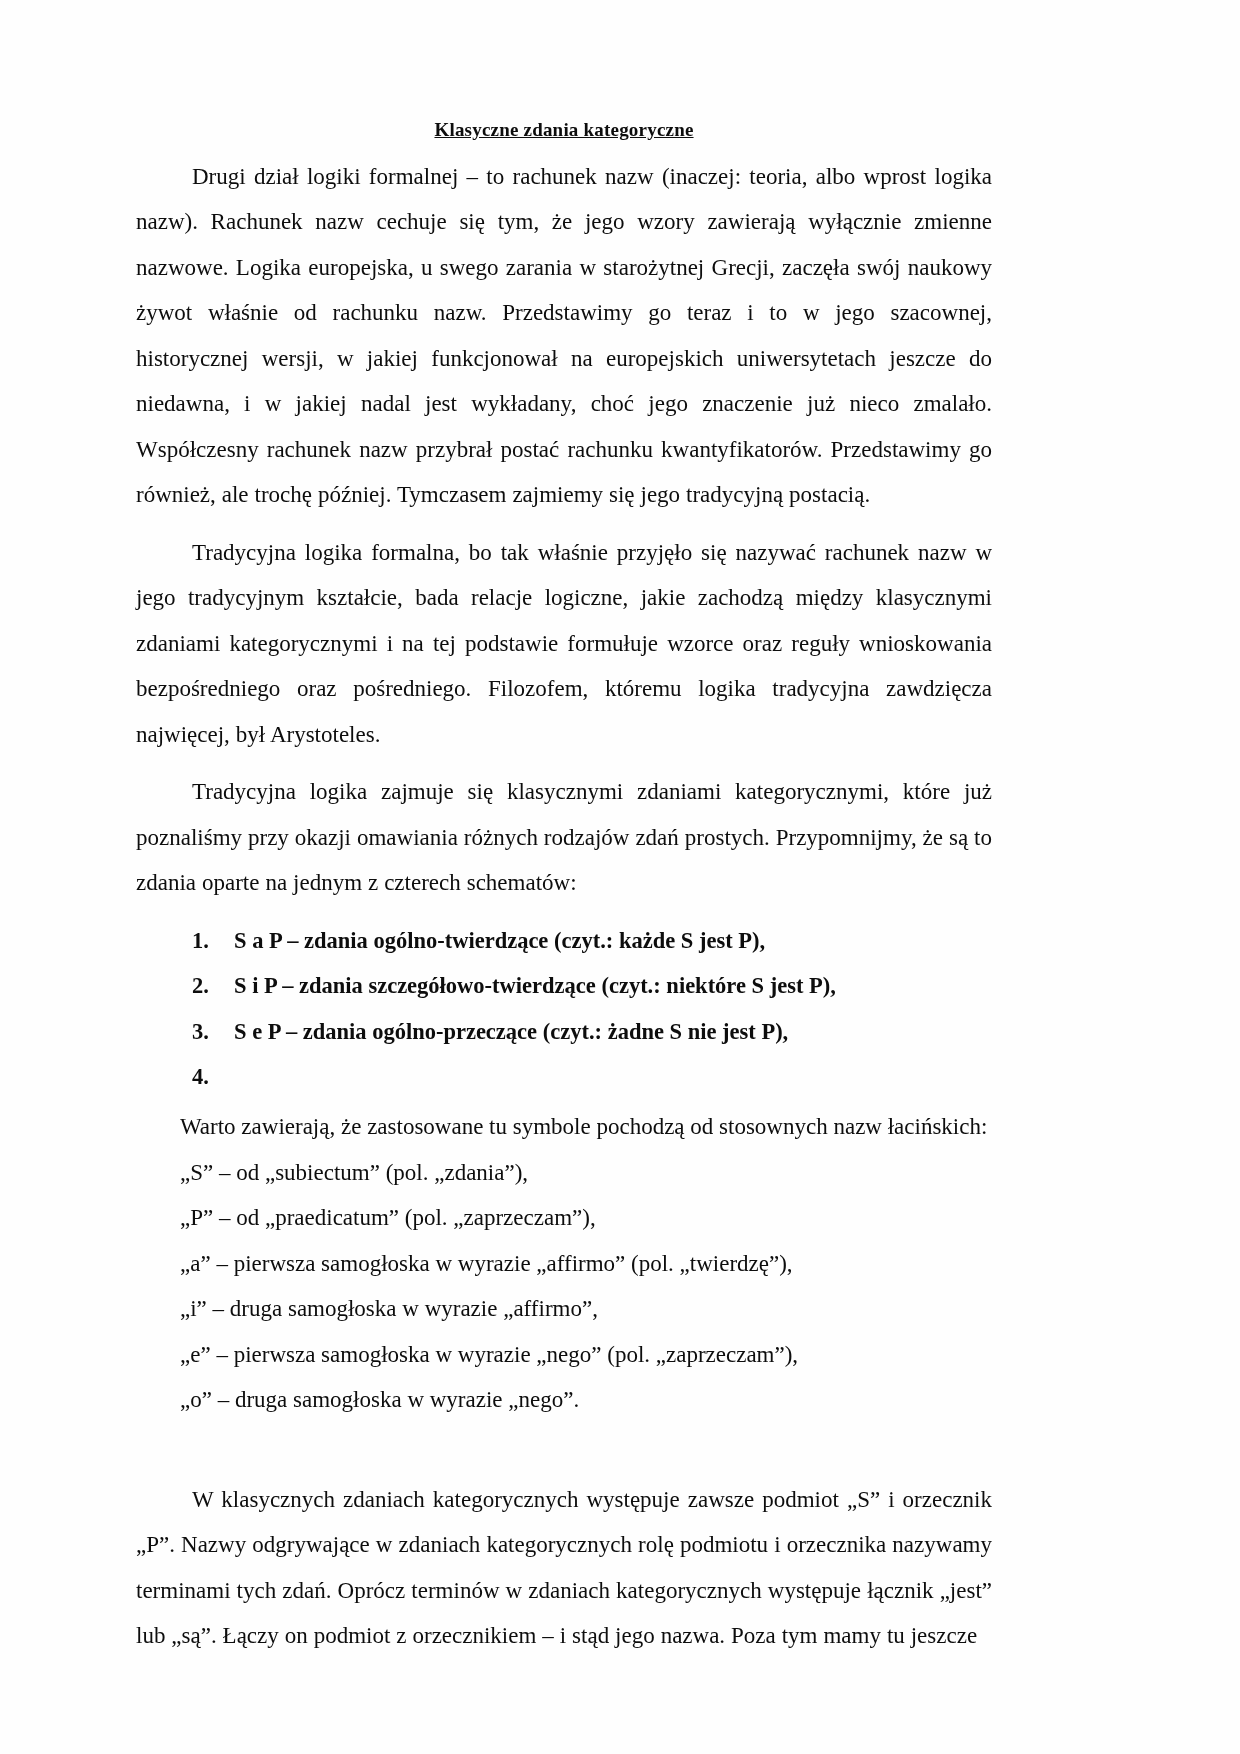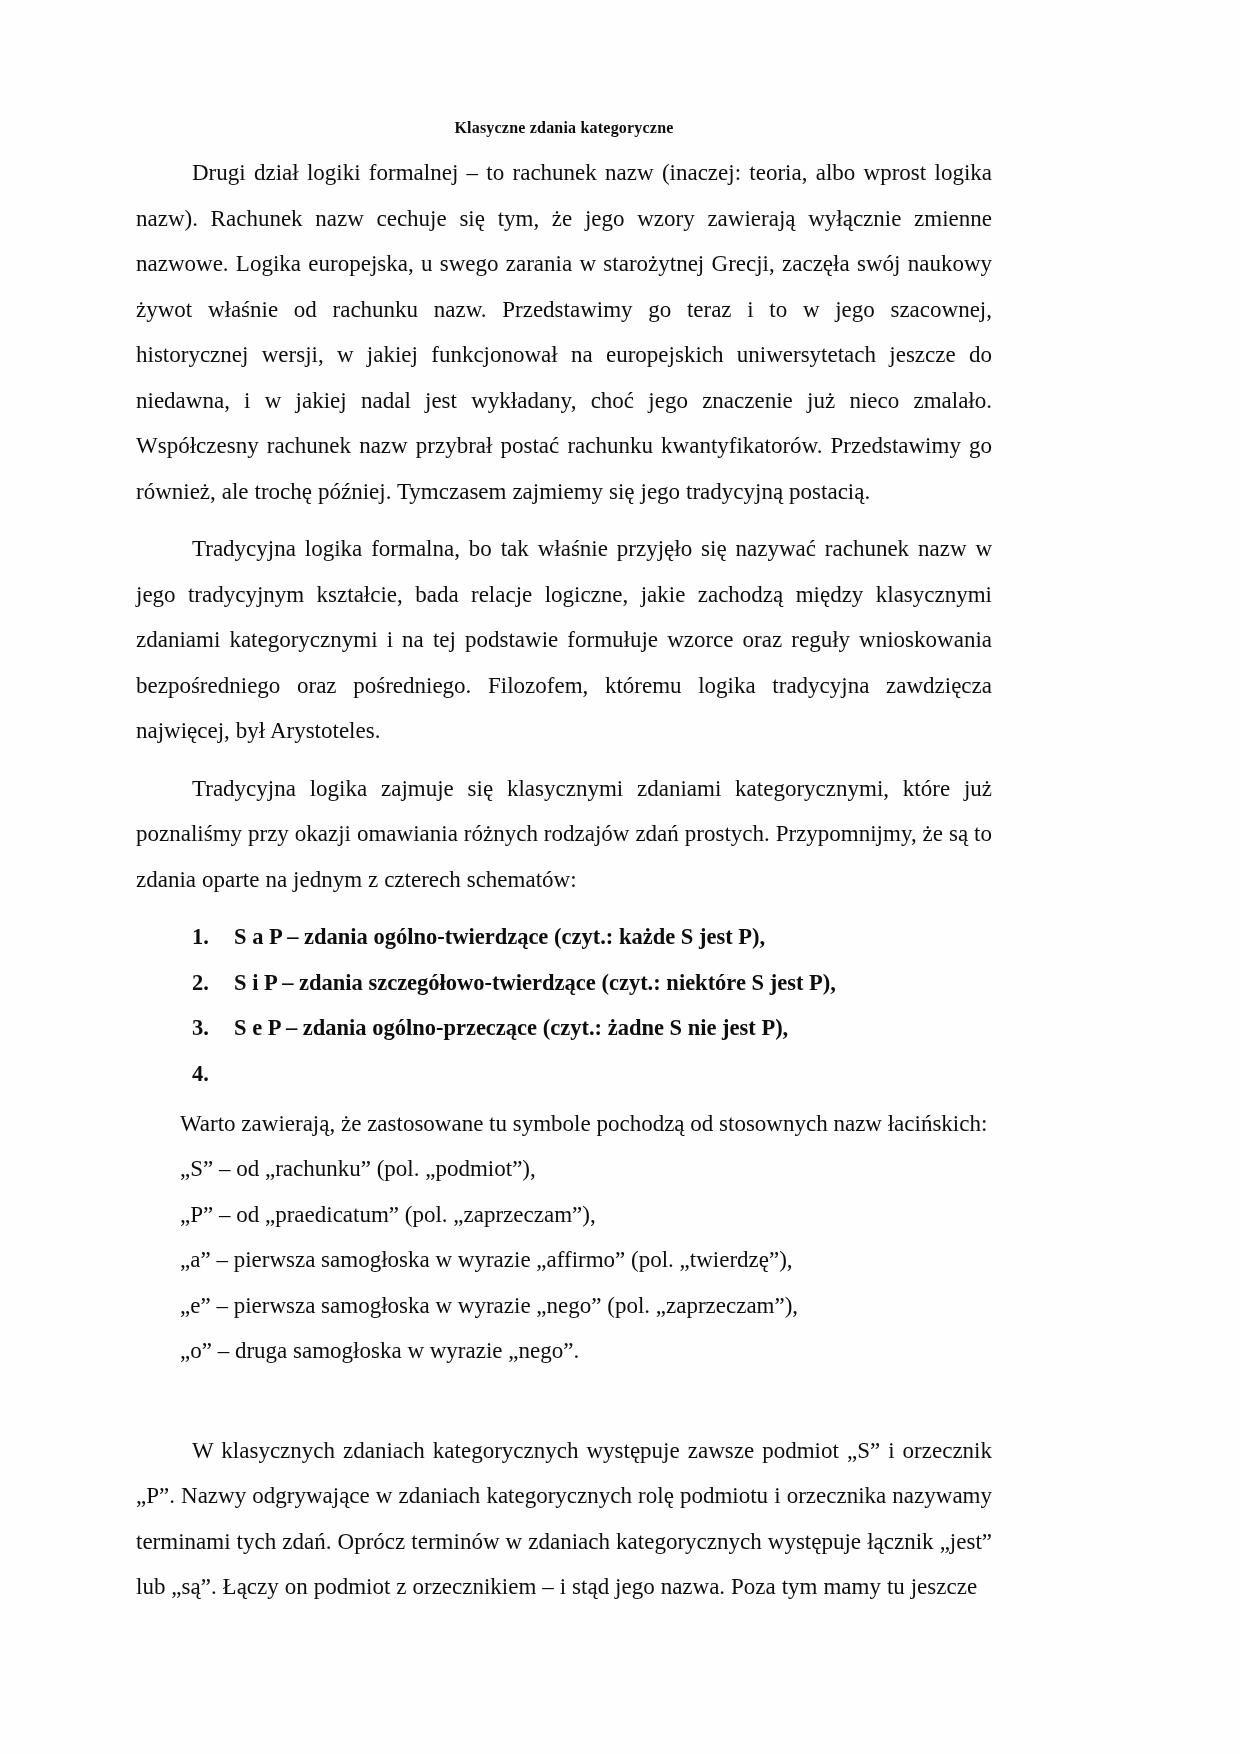--- a/index.html
+++ b/index.html
@@ -24,24 +24,25 @@
     padding: 118px 118px 60px 124px;
   }
   .content {
     width: 880px;
   }
 
   
   .doc-title {
     text-align: center;
     font-weight: bold;
-    font-size: 16px;
+    font-size: 19px;
     letter-spacing: 0.2px;
     margin: 0 0 10px 0;
     line-height: 1.25;
+    text-decoration: underline;
   }
 
   
   .para {
     text-align: justify;
     text-justify: inter-word;
     font-size: 23px;
     line-height: 45.5px;
     margin: 12px;
     text-indent: 56px;
@@ -122,23 +123,24 @@
       <li>
         <span class="num">4.</span>
       </li>
     </ol>
 
     <div class="gap-lg"></div>
 
     <p class="intro-line">Warto zawierają, że zastosowane tu symbole pochodzą od stosownych nazw łacińskich:</p>
 
     <ul class="def-list">
-      <li>„S” – od „rachunku” (pol. „podmiot”),</li>
+      <li>„S” – od „subiectum” (pol. „zdania”),</li>
       <li>„P” – od „praedicatum” (pol. „zaprzeczam”),</li>
       <li>„a” – pierwsza samogłoska w wyrazie „affirmo” (pol. „twierdzę”),</li>
+      <li>„i” – druga samogłoska w wyrazie „affirmo”,</li>
       <li>„e” – pierwsza samogłoska w wyrazie „nego” (pol. „zaprzeczam”),</li>
       <li>„o” – druga samogłoska w wyrazie „nego”.</li>
     </ul>
 
     <div class="gap-md"></div>
 
     <p class="para">W klasycznych zdaniach kategorycznych występuje zawsze podmiot „S” i orzecznik „P”. Nazwy odgrywające w zdaniach kategorycznych rolę podmiotu i orzecznika nazywamy terminami tych zdań. Oprócz terminów w zdaniach kategorycznych występuje  łącznik „jest” lub „są”. Łączy on podmiot z orzecznikiem – i stąd jego nazwa. Poza tym mamy tu jeszcze</p>
 
   </div>
 </div>

